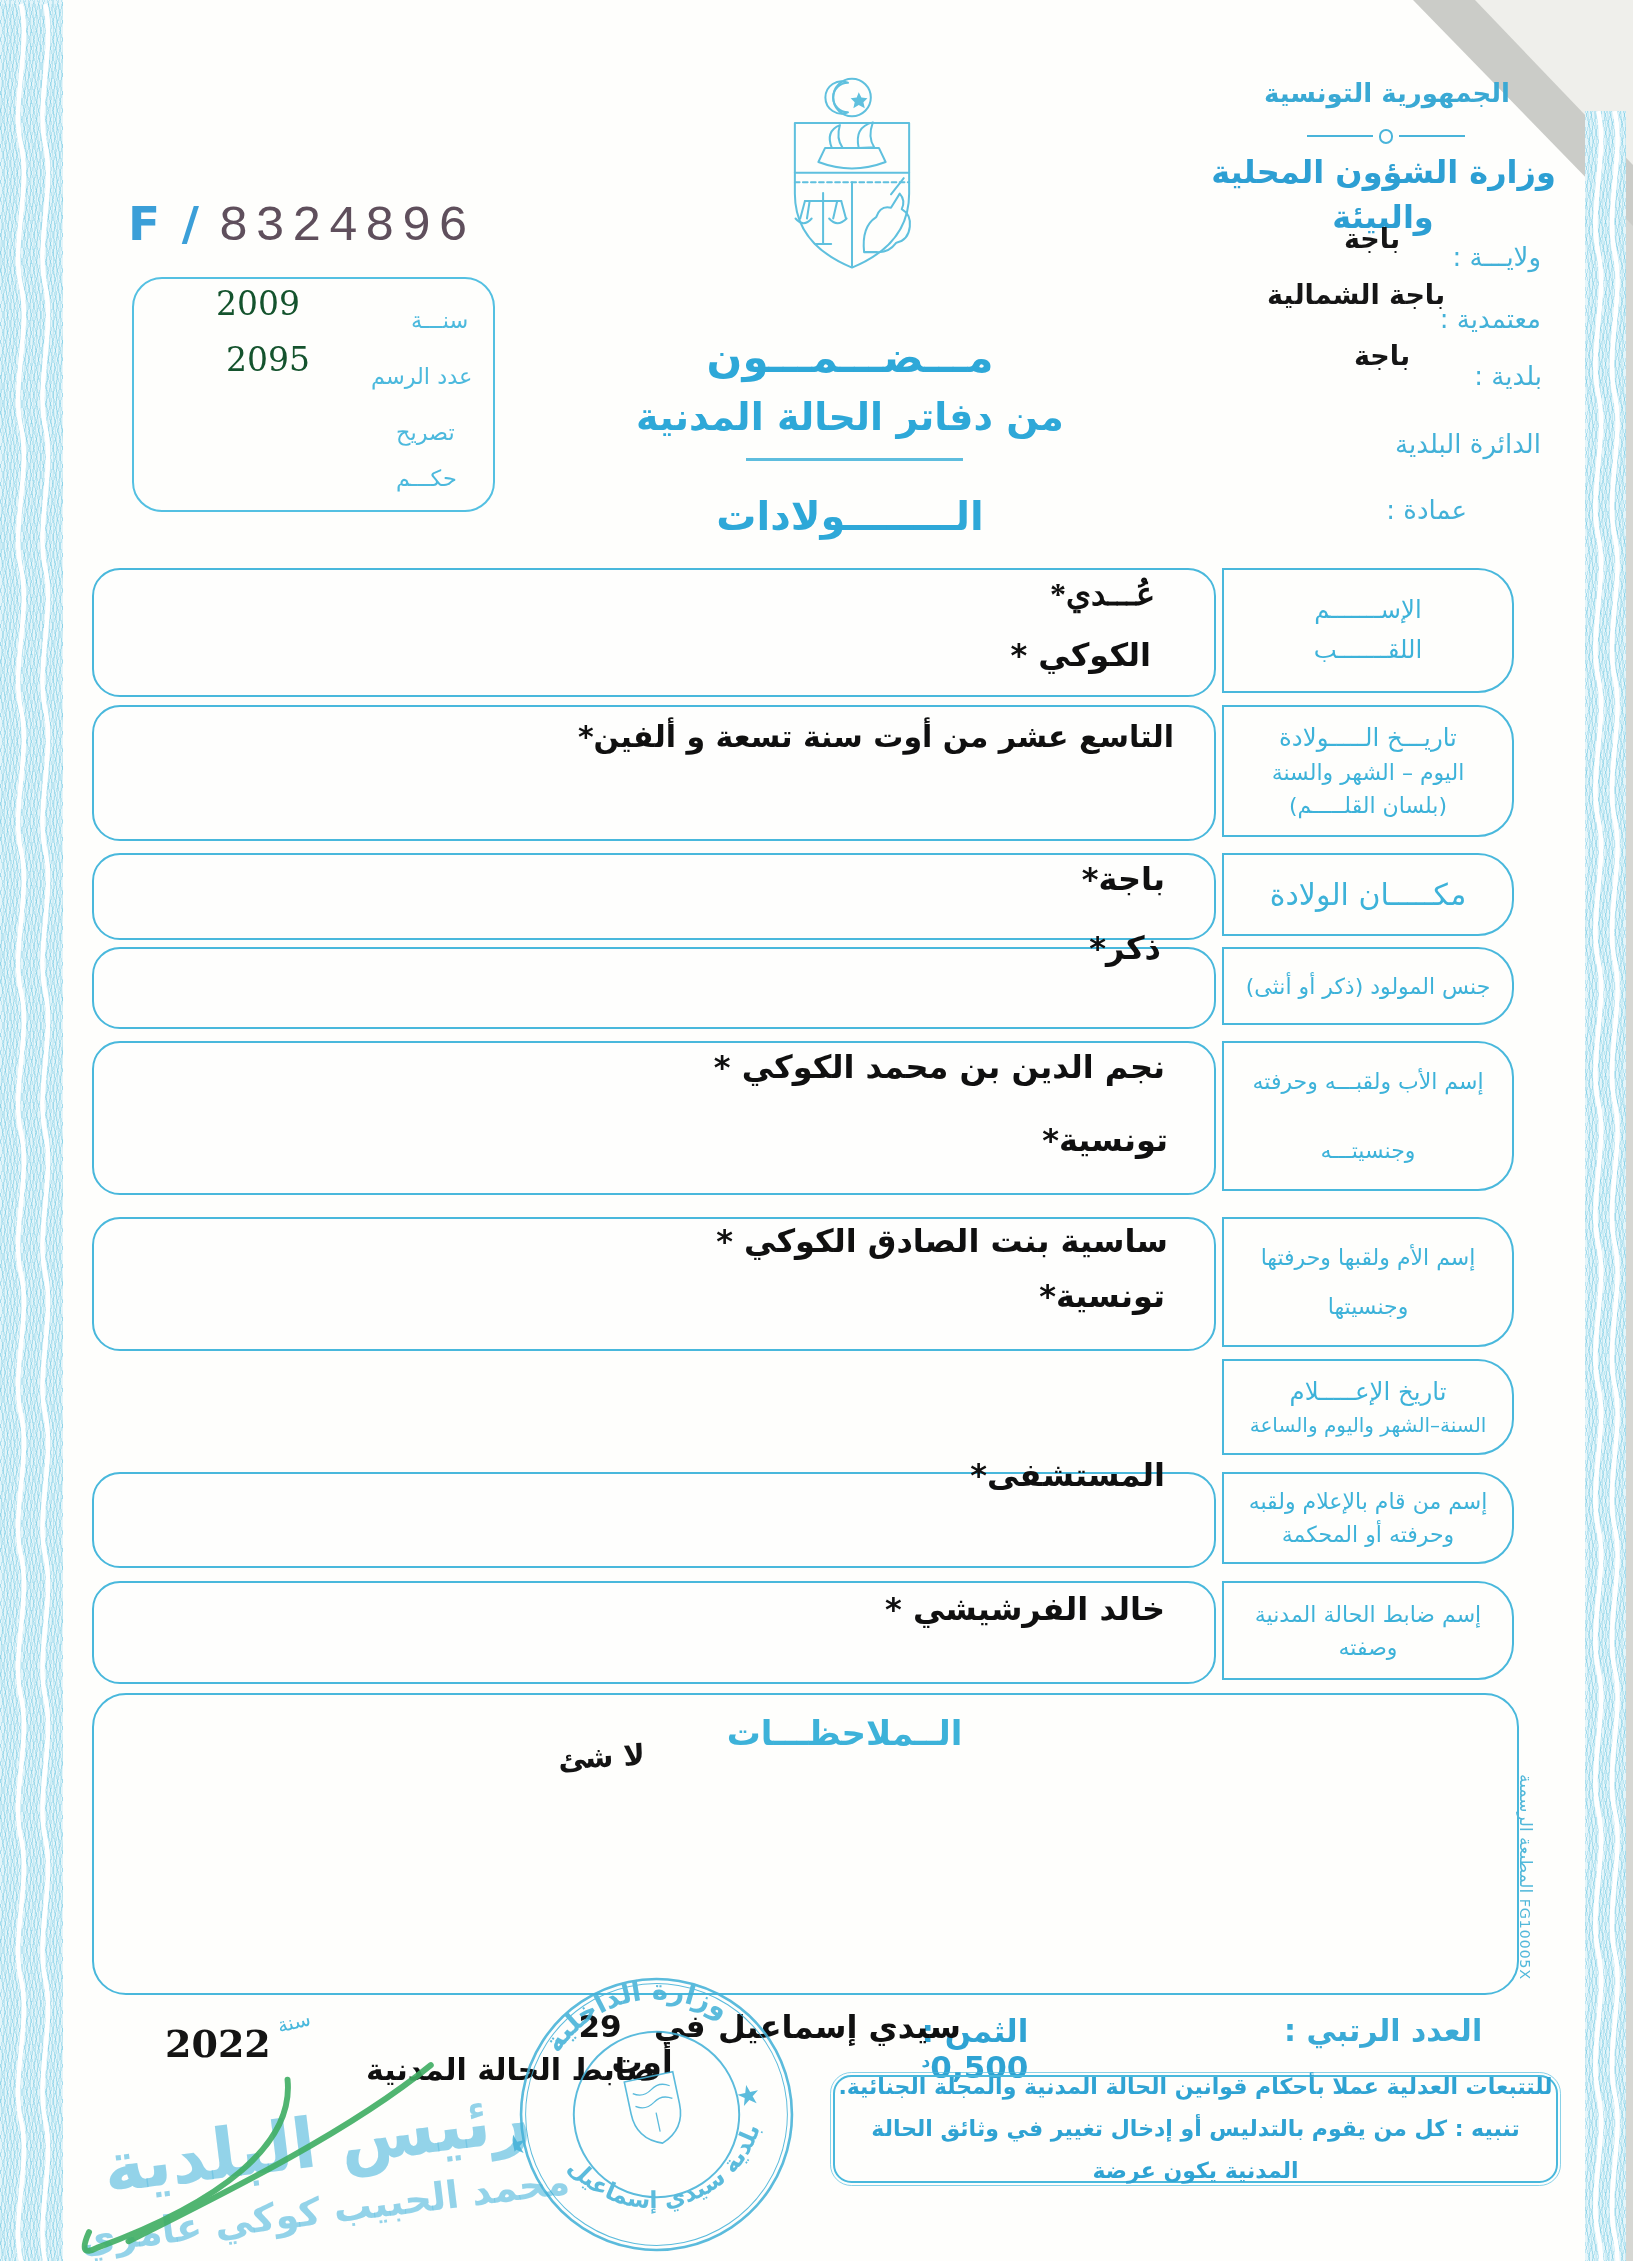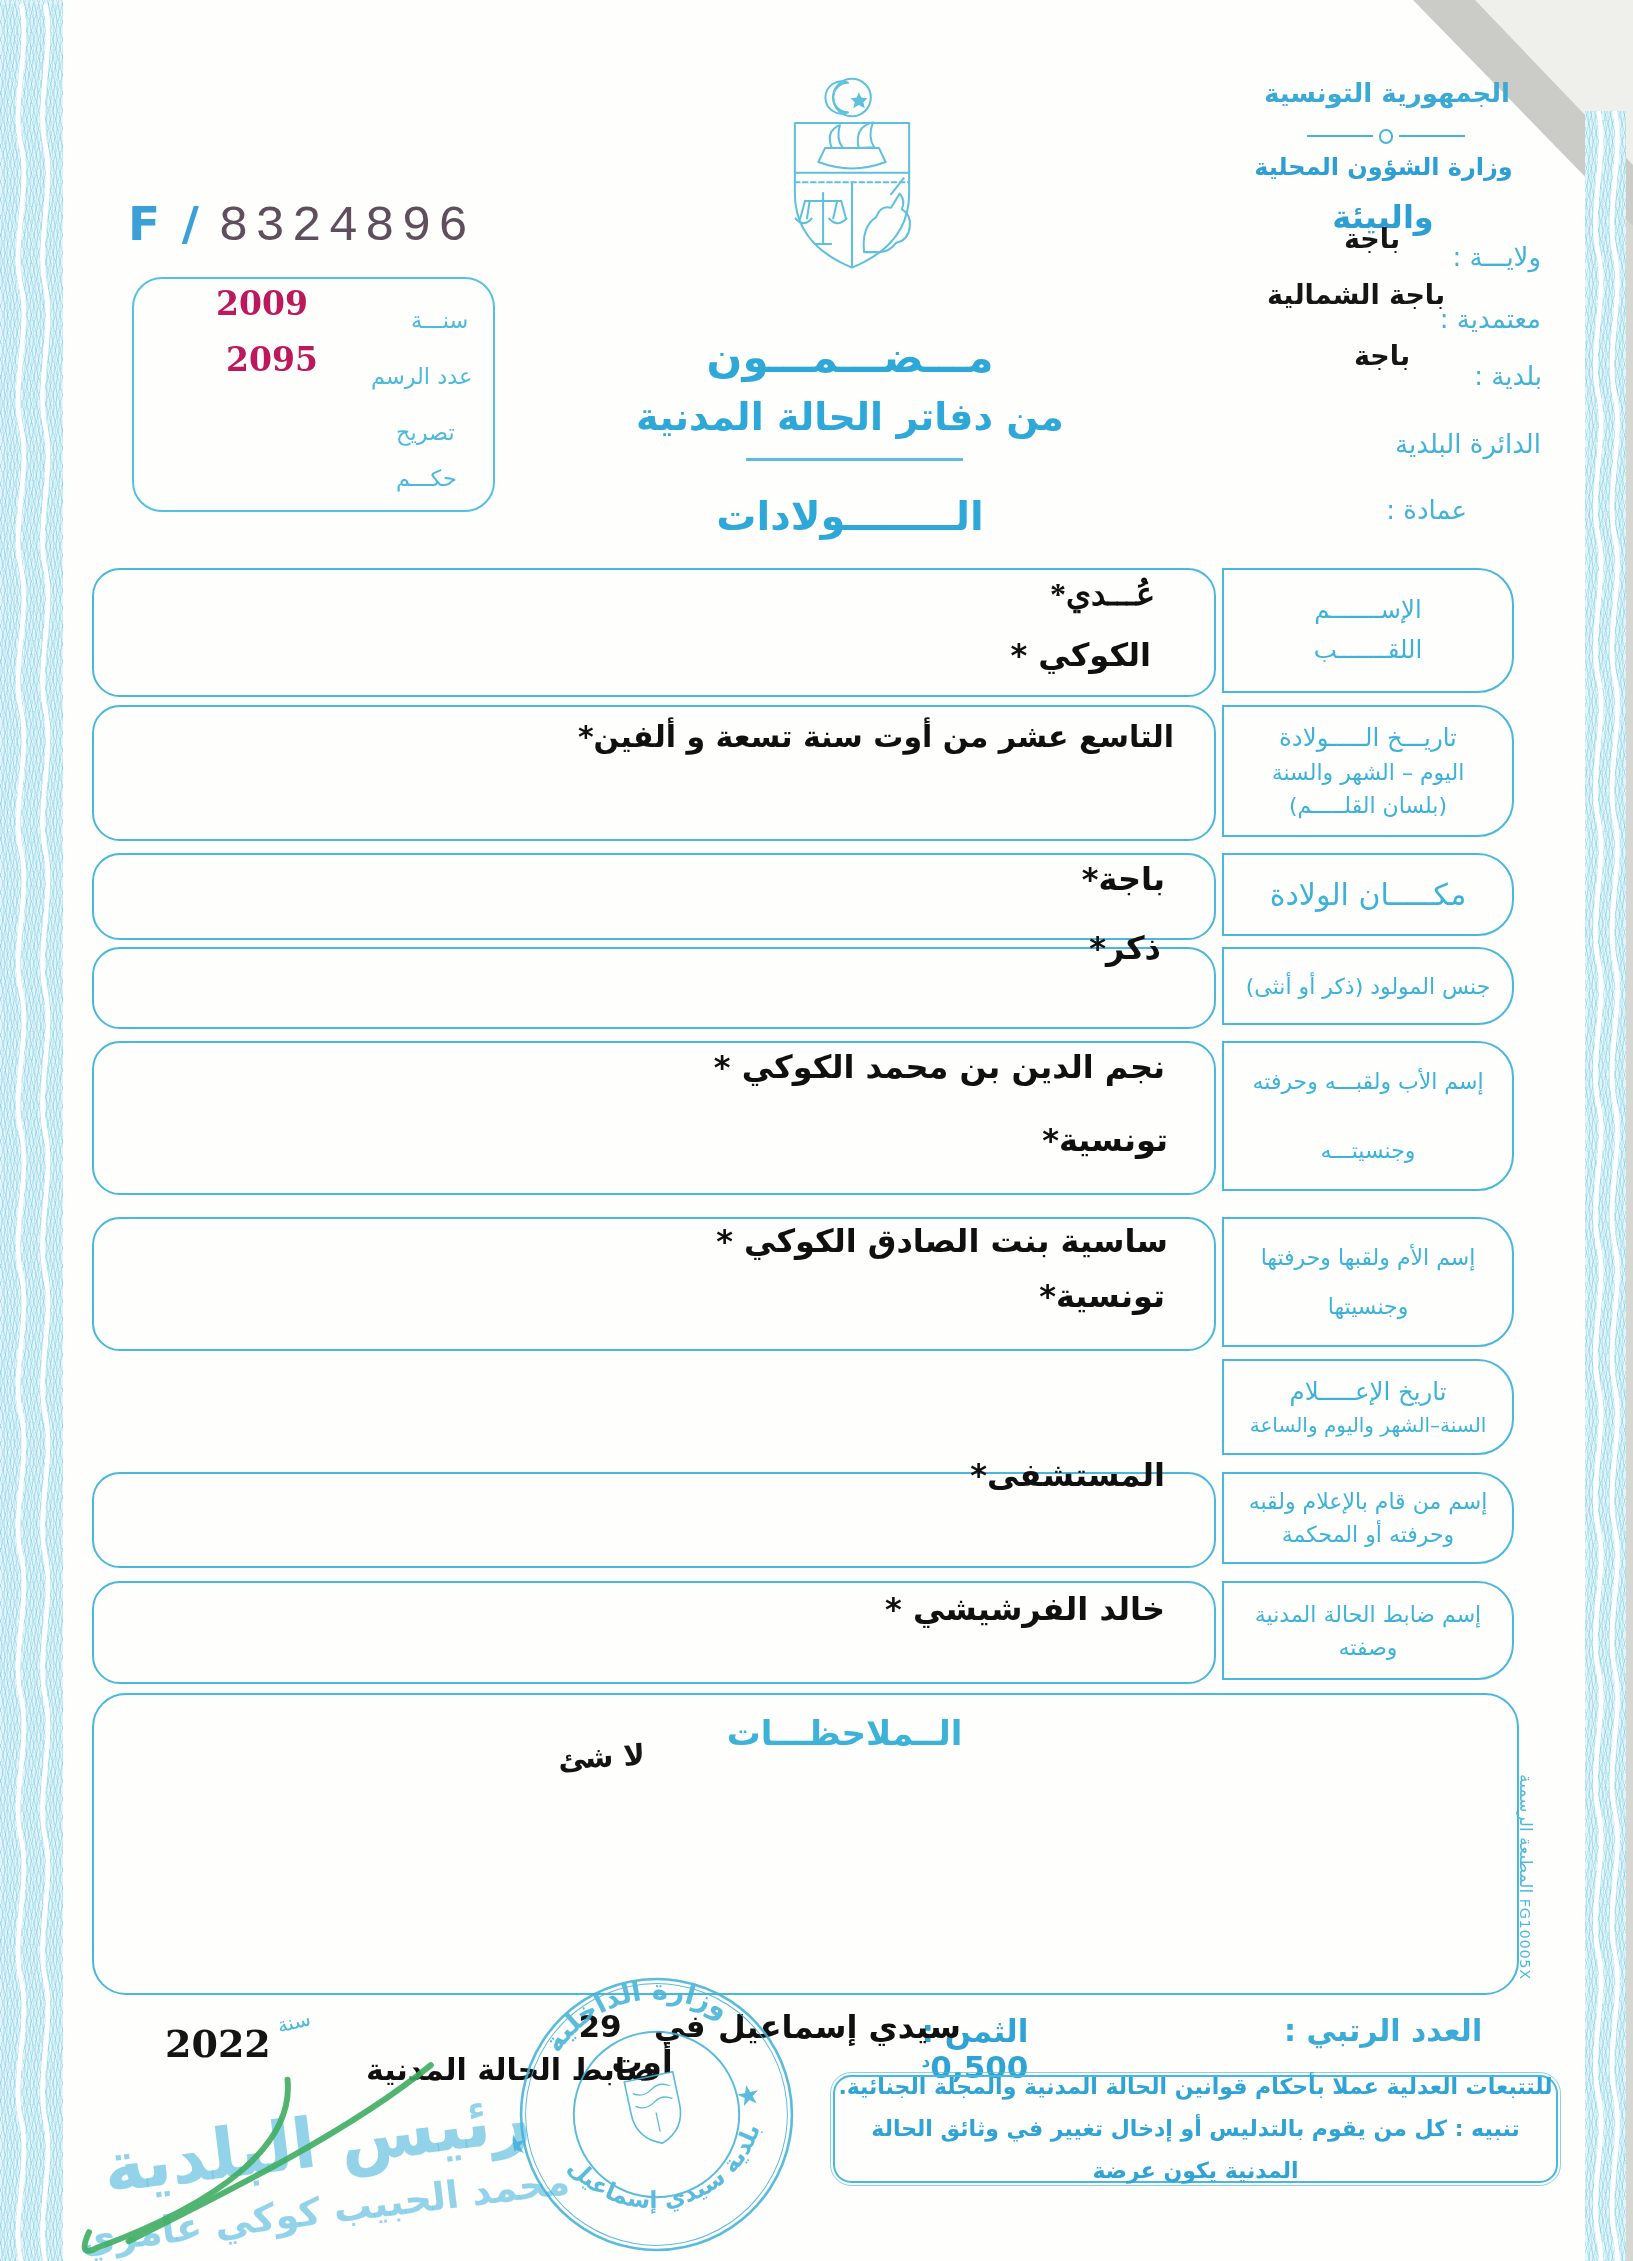--- a/index.html
+++ b/index.html
@@ -25,34 +25,34 @@
   .fold-outer{position:absolute;top:0;right:0;width:0;height:0;
     border-top:227px solid #cbccc8;border-left:221px solid transparent;}
   .fold-inner{position:absolute;top:0;right:0;width:0;height:0;
     border-top:166px solid #efefeb;border-left:159px solid transparent;}
   .h-republic{position:absolute;left:1232px;top:78px;width:310px;text-align:center;
     font-size:26px;font-weight:600;color:#3aa9d4;}
   .h-divider{position:absolute;left:1307px;top:129px;width:158px;display:flex;align-items:center;justify-content:center;gap:5.3px;}
   .h-divider .ln{height:2px;background:#49b4da;flex:1;}
   .h-divider .o{width:10.5px;height:10.5px;border:2px solid #49b4da;border-radius:50%;}
   .h-min1{position:absolute;left:1199px;top:153px;width:369px;text-align:center;
-    font-size:24px;font-weight:bold;color:#2d9fd3;}
+    font-size:32px;font-weight:bold;color:#2d9fd3;}
   .h-min2{position:absolute;left:1284px;top:198px;width:198px;text-align:center;
     font-size:32px;font-weight:bold;color:#2d9fd3;}
   .af-label{position:absolute;font-size:26px;color:#43b1d8;}
   .af-value{position:absolute;font-size:27px;font-weight:bold;color:#161616;}
   
   .serial{position:absolute;left:128px;top:196px;display:flex;gap:17px;align-items:baseline;}
   .serial .pfx{color:#3b9fd8;font-size:47px;font-weight:bold;letter-spacing:2.6px;}
   .serial .num{color:#5f4f5c;font-size:50px;font-family:"Liberation Mono", monospace;letter-spacing:6.6px;}
   
   .reg-box{position:absolute;left:132px;top:277px;width:359px;height:231px;
     border:2.6px solid #54c0e2;border-radius:30px;}
   .reg-box .lbl{position:absolute;font-size:22.4px;color:#4cb9dd;}
-  .reg-box .val{position:absolute;font-size:33px;font-weight:bold;color:#be185d;font-family:"DejaVu Serif", serif;}
+  .reg-box .val{position:absolute;font-size:33px;font-weight:normal;color:#14532d;font-family:"DejaVu Serif", serif;}
   
   .coa{position:absolute;left:777px;top:76px;width:150px;height:242px;}
   .title-main{position:absolute;left:646px;top:333px;width:408px;text-align:center;
     font-size:42px;font-weight:bold;color:#2ea8d8;}
   .title-sub{position:absolute;left:613px;top:395px;width:474px;text-align:center;
     font-size:38px;font-weight:bold;color:#2ea8d8;}
   .title-underline{position:absolute;left:746px;top:458px;width:217px;height:2.6px;background:rgba(66,178,216,.85);}
   .title-section{position:absolute;left:646px;top:493px;width:408px;text-align:center;
     font-size:40px;font-weight:bold;color:#2ea8d8;}
   

